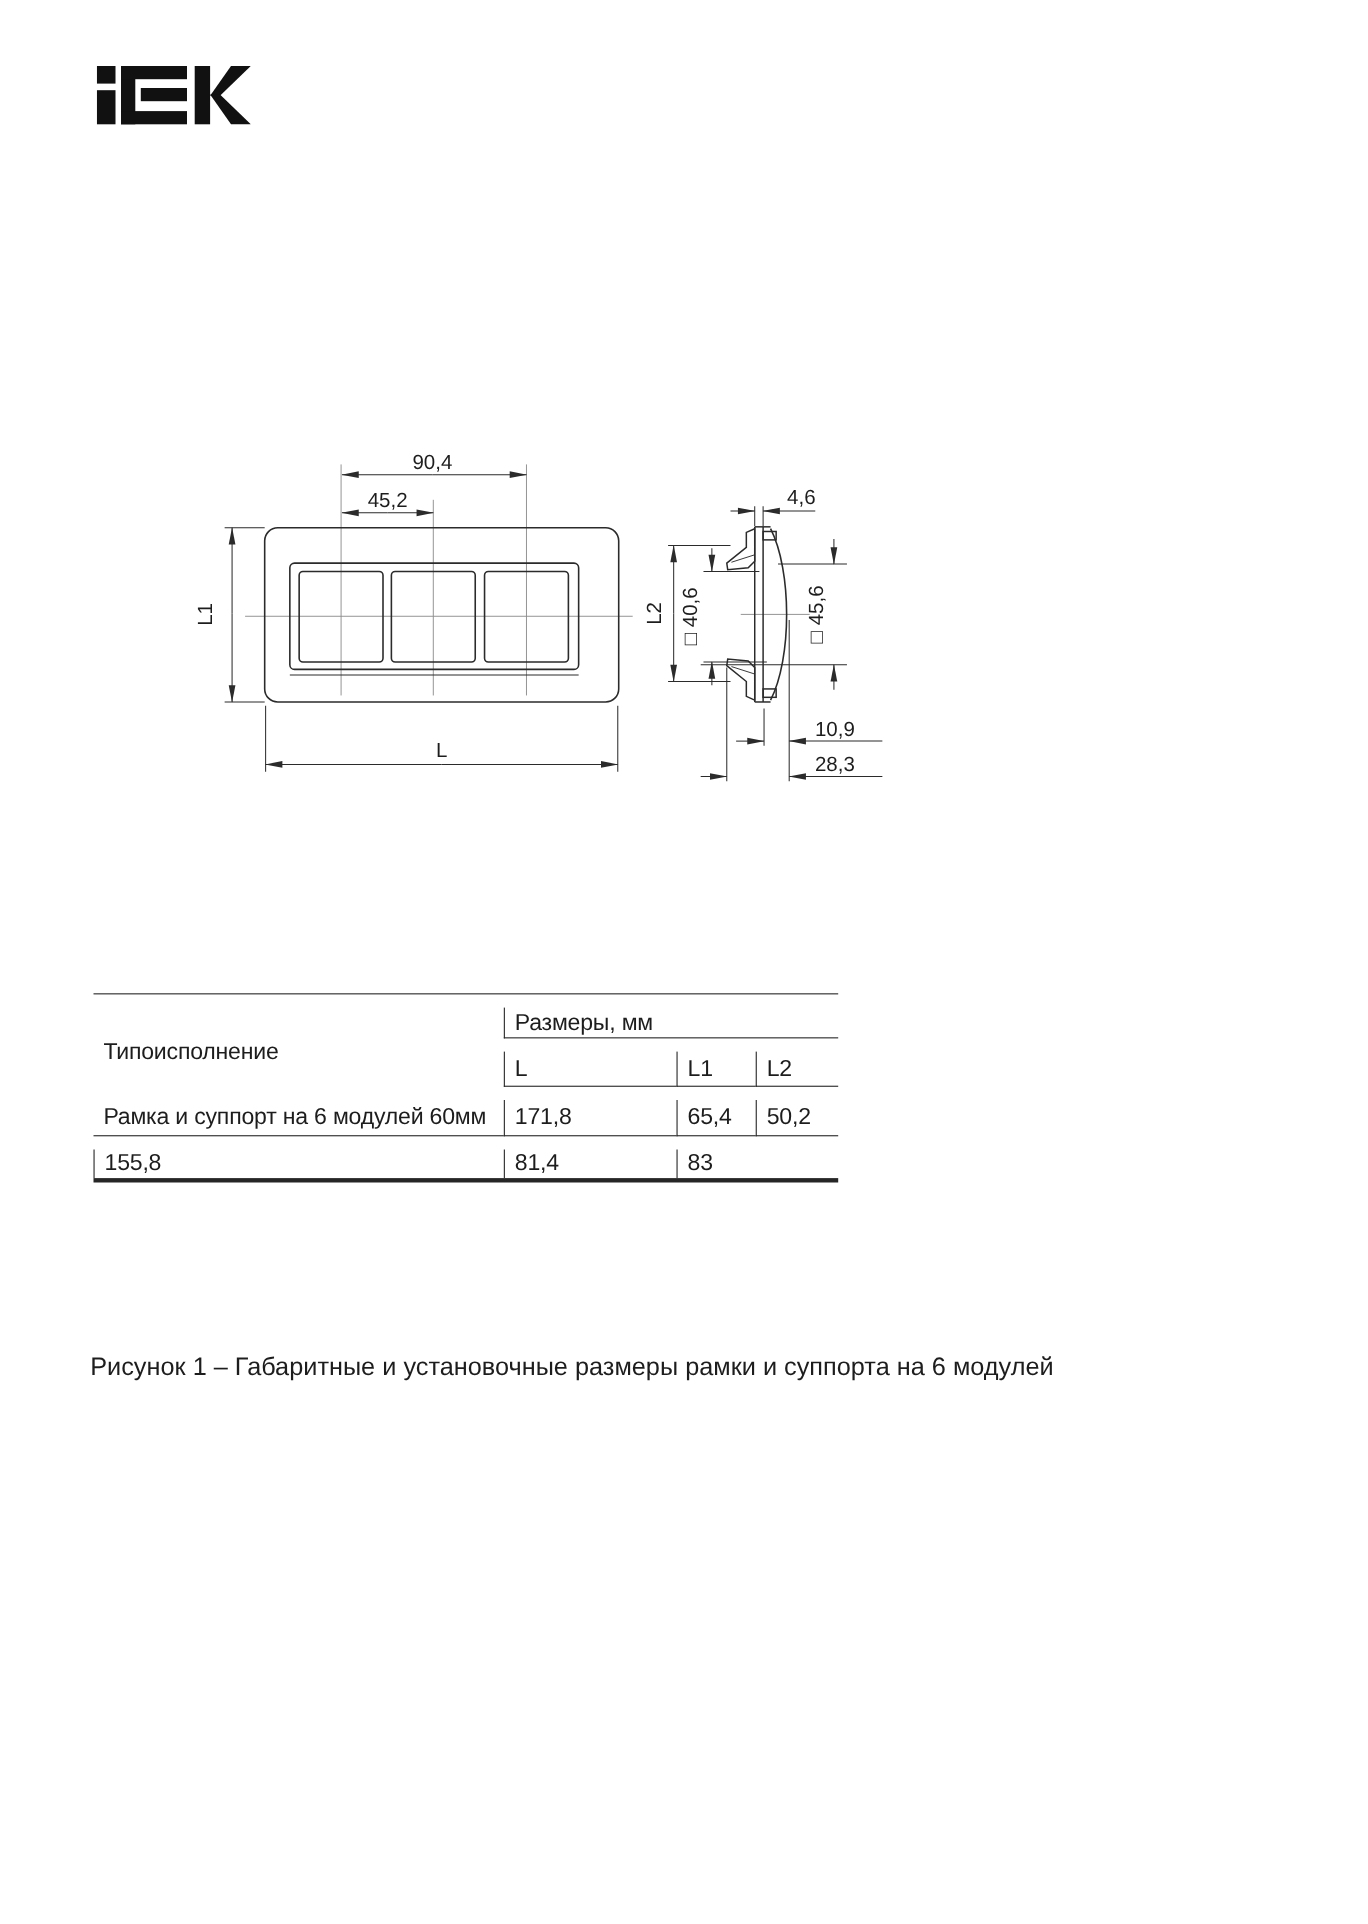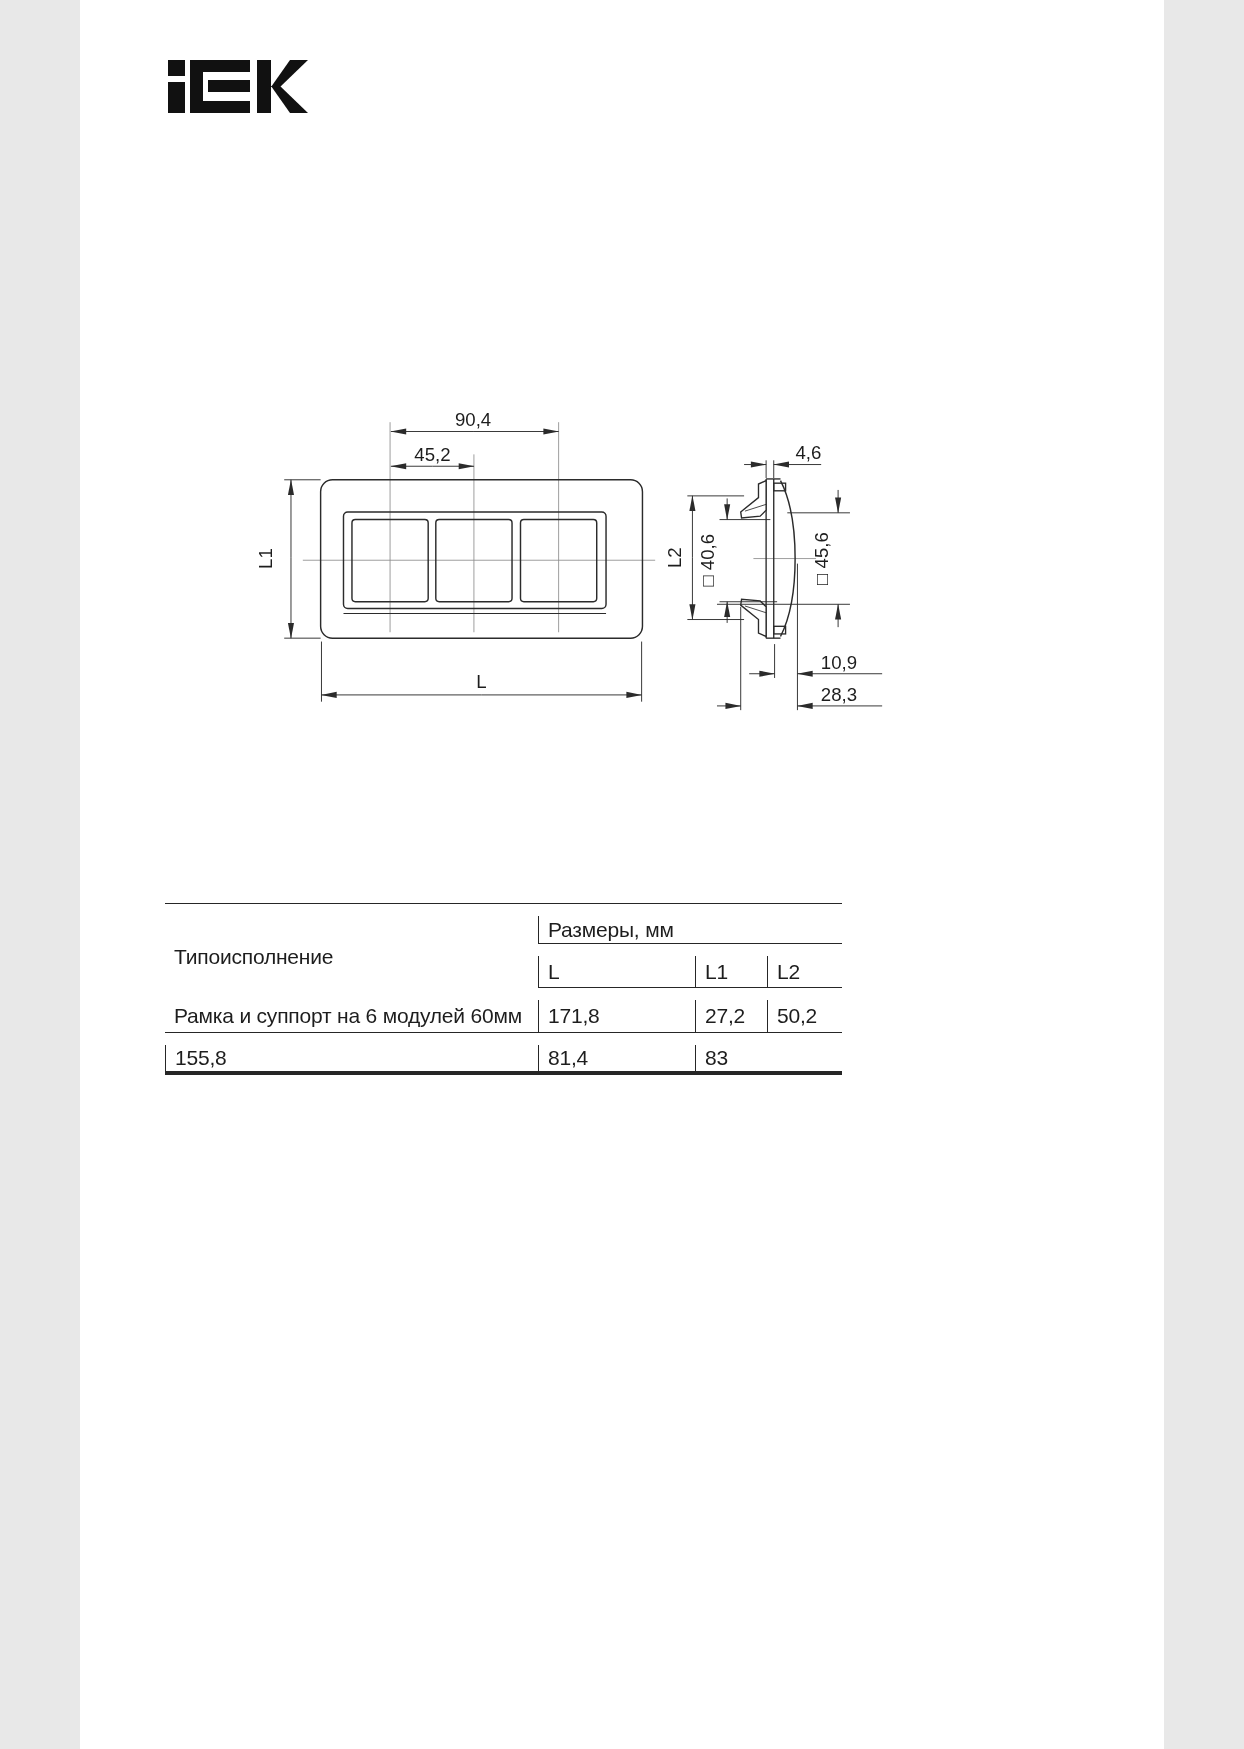--- a/index.html
+++ b/index.html
@@ -1,17 +1,17 @@
 <!DOCTYPE html>
 <html><head>
 <meta charset="utf-8">
 <style>
   html,body{margin:0;padding:0;background:#e8e8e8;}
   .page{
-    position:relative;width:1084px;height:1749px;margin:0 auto;
+    position:relative;width:1244px;height:1749px;margin:0 auto;
     background:#ffffff;overflow:hidden;
     font-family:"Liberation Sans",sans-serif;color:#1d1d1d;
   }
   .logo-svg{position:absolute;left:88px;top:57px;}
   .drawing-svg{position:absolute;left:150px;top:330px;}
   .drawing-svg text{
     font-family:"Liberation Sans","DejaVu Sans",sans-serif;
     font-size:22px;fill:#1d1d1d;stroke:none;
   }
   
@@ -157,22 +157,23 @@
     <div class="c c-razm bl bb">Размеры, мм</div>
 
     <div class="c r2c2 bl bb">L</div>
     <div class="c r2c3 bl bb">L1</div>
     <div class="c r2c4 bl bb">L2</div>
 
     <div class="c bb" style="grid-column:1;grid-row:2;margin-top:-44px;height:44px;z-index:-1;"></div>
 
     <div class="c bb">Рамка и суппорт на 6 модулей 60мм</div>
     <div class="c bl bb">171,8</div>
-    <div class="c bl bb">27,2</div>
+    <div class="c bl bb">65,4</div>
     <div class="c bl bb">50,2</div>
 
     <div class="c bl">155,8</div>
     <div class="c bl">81,4</div>
     <div class="c bl">83</div>
   </div>
 
+  <div class="caption">Рисунок 1 – Габаритные и установочные размеры рамки и суппорта на 6 модулей</div>
 
 </div>
 
 </body></html>

